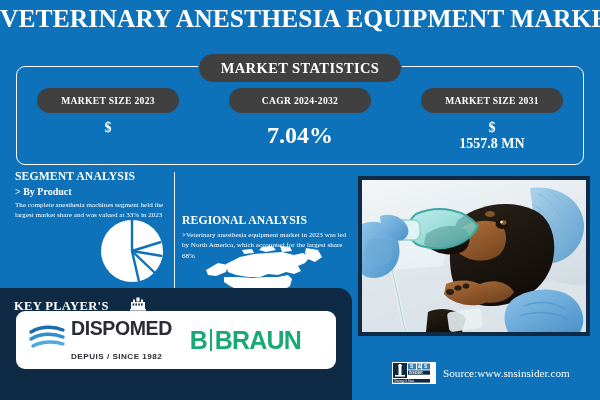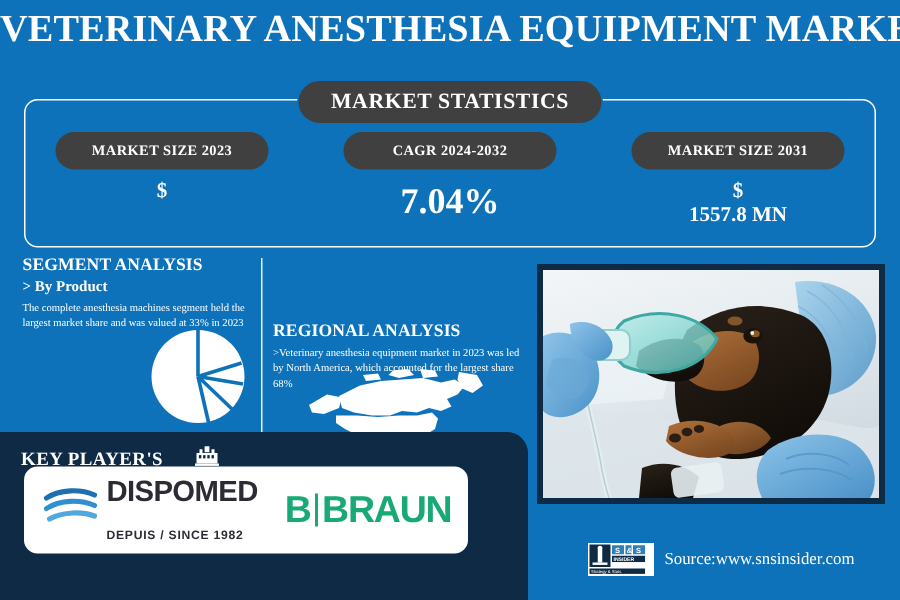--- a/index.html
+++ b/index.html
@@ -187,21 +187,21 @@
   #key-players-label {
     font-family: "Liberation Serif", serif;
     font-weight: bold;
     font-size: 12.6px;
     color: #ffffff;
     letter-spacing: 0.3px;
   }
   #logo-card {
     position: absolute;
     left: 16px; top: 311px;
-    width: 296px; height: 58px;
+    width: 320px; height: 58px;
     background: #ffffff;
     border-radius: 9px;
     display: flex;
     align-items: center;
     z-index: 5;
   }
   #dispomed-logo {
     display: flex;
     align-items: center;
     gap: 5px;

